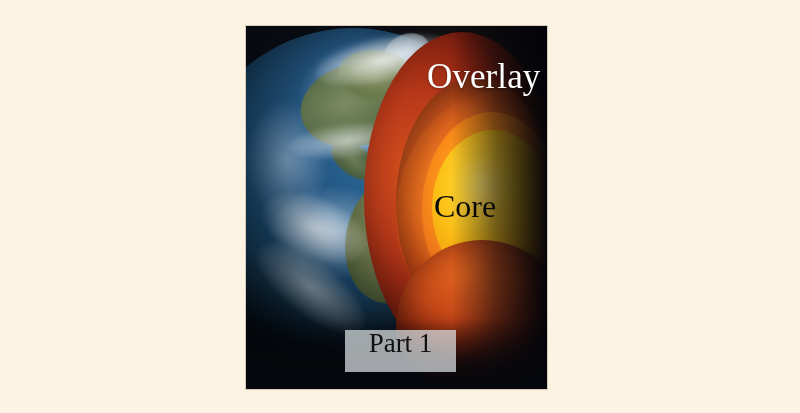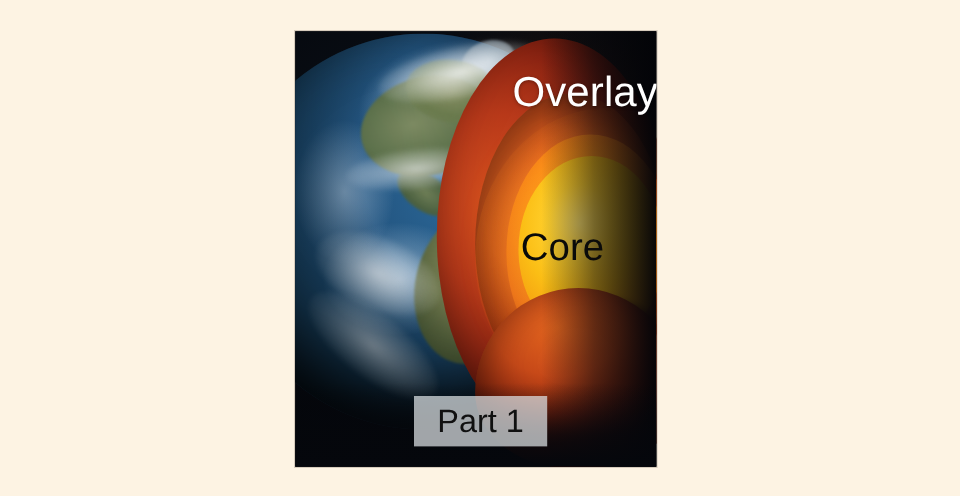--- a/index.html
+++ b/index.html
@@ -12,20 +12,21 @@
     background: #fdf3e3;
     font-family: "Liberation Sans", sans-serif;
     overflow: hidden;
   }
 
   #stage {
     position: relative;
     width: 800px;
     height: 413px;
     background: #fdf3e3;
+    font-family: Liberation Serif, serif;
   }
 
   
   #picture {
     position: absolute;
     left: 246px;
     top: 26px;
     width: 301px;
     height: 363px;
     background: #05070c;
@@ -222,21 +223,20 @@
     white-space: nowrap;
   }
   .part-box {
     position: absolute;
     left: 99px;
     top: 304px;
     width: 111px;
     height: 42px;
     background: rgba(222,227,230,0.72);
     display: flex;
-    align-items: center;
     justify-content: center;
   }
   .part-box-label {
     color: #101010;
     font-size: 27px;
     font-weight: 400;
     line-height: 1;
     white-space: nowrap;
   }
 </style>

